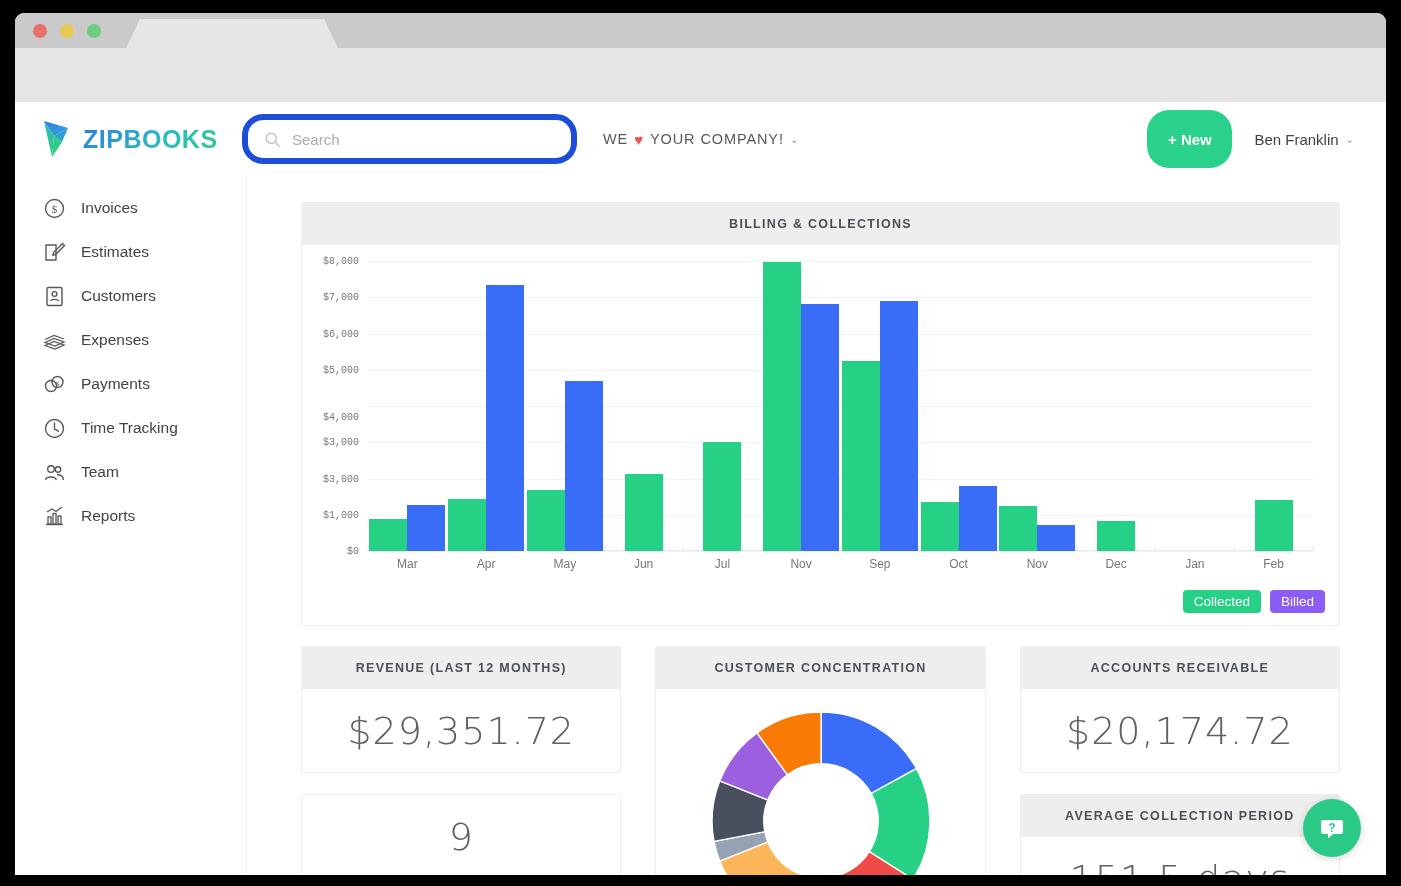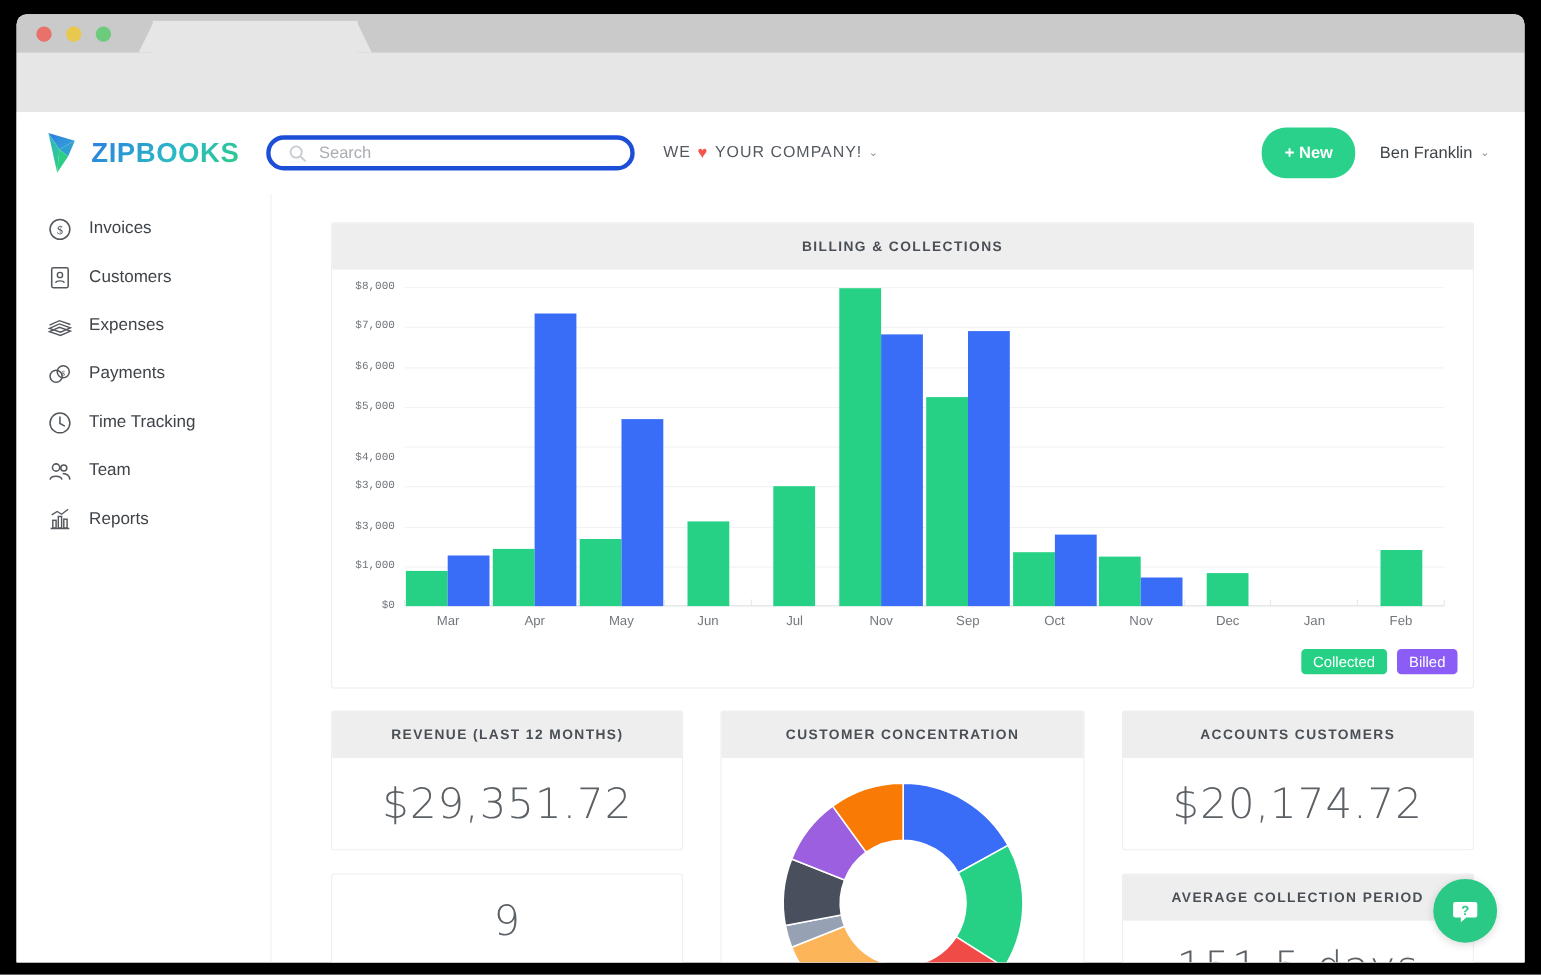--- a/index.html
+++ b/index.html
@@ -55,22 +55,22 @@
 
   .logo { display:flex; align-items:center; margin-left:27px; width:196px; }
   .logo-mark { width:32px; height:40px; margin-right:9px; }
   .logo-text {
     font-size:25px; font-weight:bold; letter-spacing:.5px;
     background:linear-gradient(135deg,#2a7de1 0%,#2bb9c4 55%,#2ecc87 100%);
     -webkit-background-clip:text; background-clip:text; color:transparent;
   }
 
   .search {
-    position:relative; width:335px; height:32px;
-    border:4px solid #1d4ed8; border-radius:21px;
+    position:relative; width:335px; height:50px;
+    border:6px solid #1d4ed8; border-radius:21px;
     display:flex; align-items:center; background:#fff;
     margin-left:4px;
   }
   .search-icon { margin-left:16px; margin-right:11px; opacity:.55; display:flex; }
   .search-input {
     border:none; outline:none; font-size:15px; color:#8b8f94;
     font-family:"Liberation Sans", sans-serif; background:transparent; width:250px;
   }
   .search-input::placeholder { color:#a9adb2; }
 
@@ -80,21 +80,21 @@
     white-space:nowrap;
   }
   .heart { color:#f4544b; font-size:15px; }
   .chev { font-size:10px; color:#8b9096; }
 
   .header-right {
     margin-left:auto; display:flex; align-items:center; gap:22px; margin-right:32px;
   }
   .new-btn {
     background:#2ad18a; color:#fff; border:none; border-radius:22px;
-    width:85px; height:46px; font-size:15px; font-weight:bold;
+    width:85px; height:58px; font-size:15px; font-weight:bold;
     font-family:"Liberation Sans", sans-serif; cursor:pointer;
   }
   .user { font-size:15px; color:#3e4348; display:flex; align-items:center; gap:7px; }
 
   
   .body { display:flex; height:699px; }
 
   .sidebar {
     width:232px; flex:none; background:#fff;
     border-right:1px solid #eceef0; padding-top:10px;
@@ -234,20 +234,29 @@
 
       <div class="sidebar">
           <div class="nav-item">
             <span class="nav-icon">
               <svg width="23" height="23" viewBox="0 0 23 23">
                 <circle cx="11.5" cy="11.5" r="9" fill="none" stroke="currentColor" stroke-width="1.4"></circle>
                 <text x="11.5" y="16" font-size="11" text-anchor="middle" fill="currentColor" font-family="Liberation Serif, serif">$</text>
               </svg>
             </span>
             <span class="nav-label">Invoices</span>
+          </div>
+          <div class="nav-item">
+            <span class="nav-icon">
+              <svg width="23" height="23" viewBox="0 0 23 23">
+                <path d="M3 4h10v15H3z" fill="none" stroke="currentColor" stroke-width="1.4"></path>
+                <path d="M19.5 2.5l2 2-9 9-2.6.6.6-2.6z" fill="none" stroke="currentColor" stroke-width="1.4"></path>
+              </svg>
+            </span>
+            <span class="nav-label">Estimates</span>
           </div>
           <div class="nav-item">
             <span class="nav-icon">
               <svg width="23" height="23" viewBox="0 0 23 23">
                 <rect x="4" y="2.5" width="15" height="18" rx="1.5" fill="none" stroke="currentColor" stroke-width="1.4"></rect>
                 <circle cx="11.5" cy="9" r="2.4" fill="none" stroke="currentColor" stroke-width="1.3"></circle>
                 <path d="M7.5 16c1-2.2 7-2.2 8 0" fill="none" stroke="currentColor" stroke-width="1.3"></path>
               </svg>
             </span>
             <span class="nav-label">Customers</span>
@@ -430,21 +439,21 @@
                     <path d="M14.090104414014732 152.11099512111545 A118 118 0 0 1 20.286374665186358 86.56130278320796 L72.35385787492842 107.17627773354994 A62 62 0 0 0 69.09819045482129 141.6176415043149 Z" fill="#4a4f5e" stroke="#fff" stroke-width="1.5"></path>
                     <path d="M20.286374665186358 86.56130278320796 A118 118 0 0 1 60.641340229488236 34.53599466375614 L93.5573143578667 79.84094634875322 A62 62 0 0 0 72.35385787492842 107.17627773354994 Z" fill="#9b5fe0" stroke="#fff" stroke-width="1.5"></path>
                     <path d="M60.641340229488236 34.53599466375614 A118 118 0 0 1 129.99999999999997 12 L130 68 A62 62 0 0 0 93.5573143578667 79.84094634875322 Z" fill="#f97b06" stroke="#fff" stroke-width="1.5"></path>
                   </svg>
                 </div>
             </div>
           </div>
 
           <div class="col">
             <div class="card">
-              <div class="card-head">ACCOUNTS CUSTOMERS</div>
+              <div class="card-head">ACCOUNTS RECEIVABLE</div>
               <div class="stat-value">$20,174.72</div>
             </div>
             <div class="card">
               <div class="card-head">AVERAGE COLLECTION PERIOD</div>
               <div class="stat-value">151.5 days</div>
             </div>
           </div>
         </div>
 
       </div>

